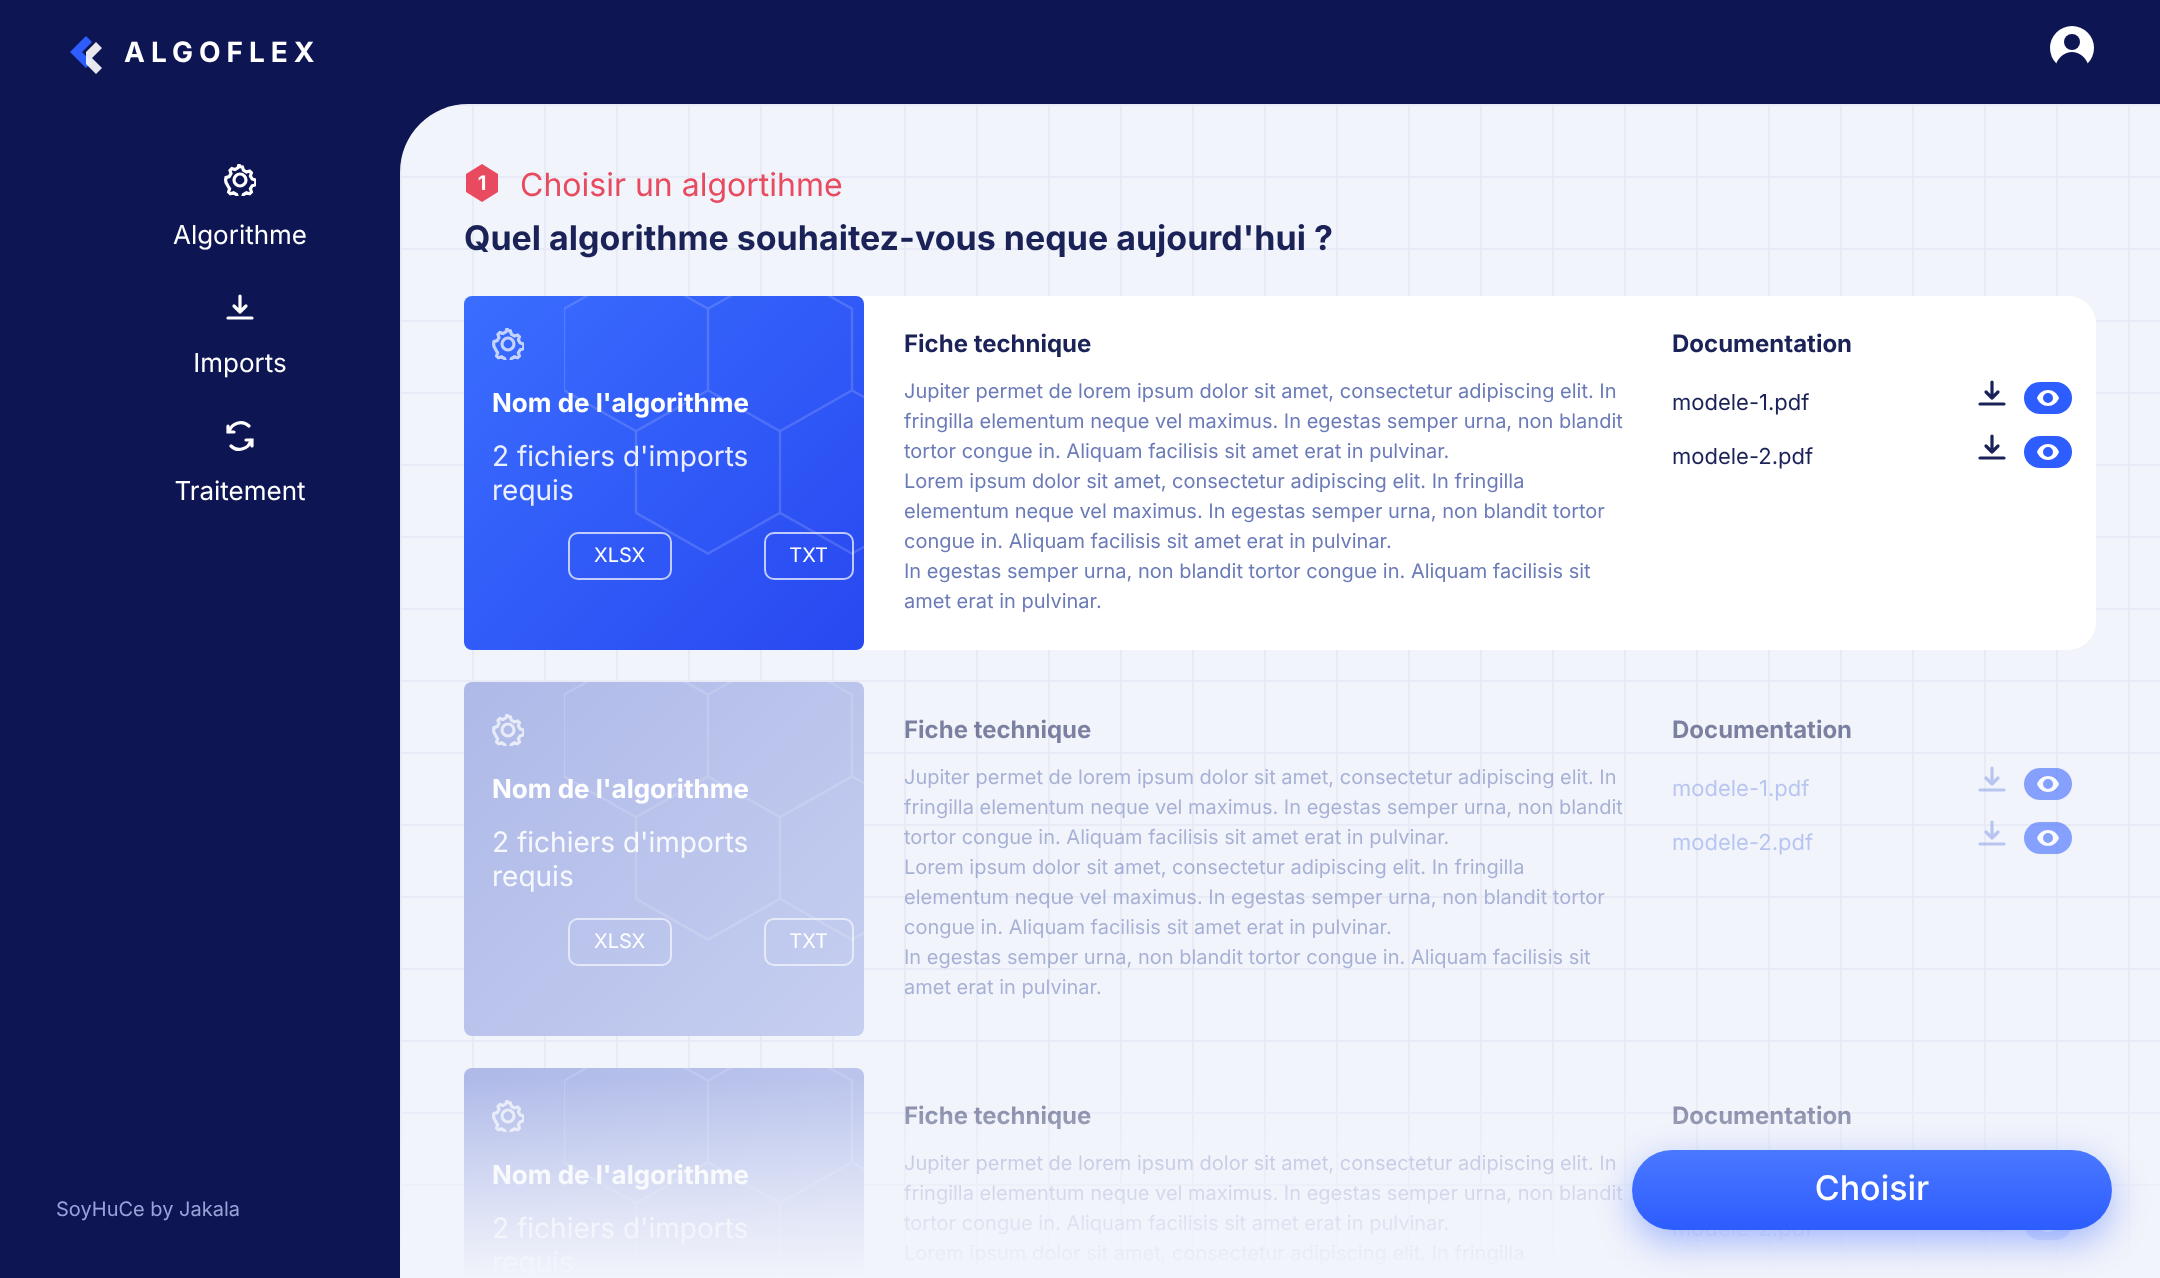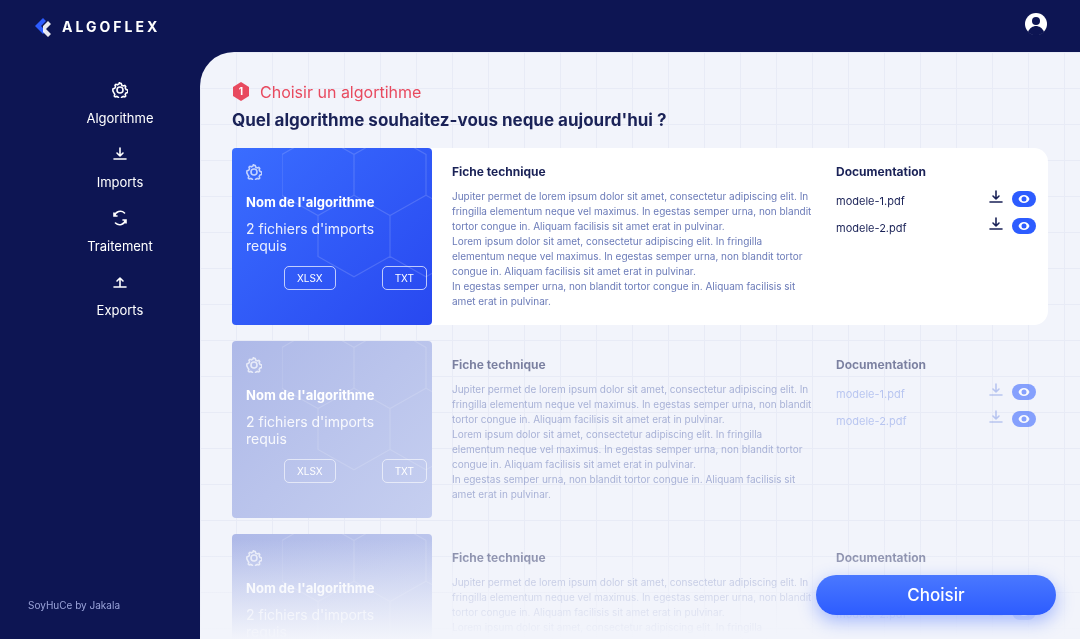--- a/index.html
+++ b/index.html
@@ -156,26 +156,20 @@
         <use href="#i-download"></use>
       </svg>
     <span>Imports</span>
   </div>
   <div class="nav-item">
     <svg class="nav-icon" viewBox="0 0 16 16">
         <use href="#i-refresh"></use>
       </svg>
     <span>Traitement</span>
   </div>
-  <div class="nav-item">
-    <svg class="nav-icon" viewBox="0 0 16 16">
-        <use href="#i-upload"></use>
-      </svg>
-    <span>Exports</span>
-  </div>
 </div>
 
 <div class="panel">
   <div class="step-row">
     <svg class="step-badge" viewBox="0 0 18 20">
       <use href="#i-hexbadge"></use>
       <text x="9" y="13" text-anchor="middle" fill="#fff" font-size="10" font-weight="700">1</text>
     </svg>
     <span class="step-label">Choisir un algortihme</span>
   </div>

